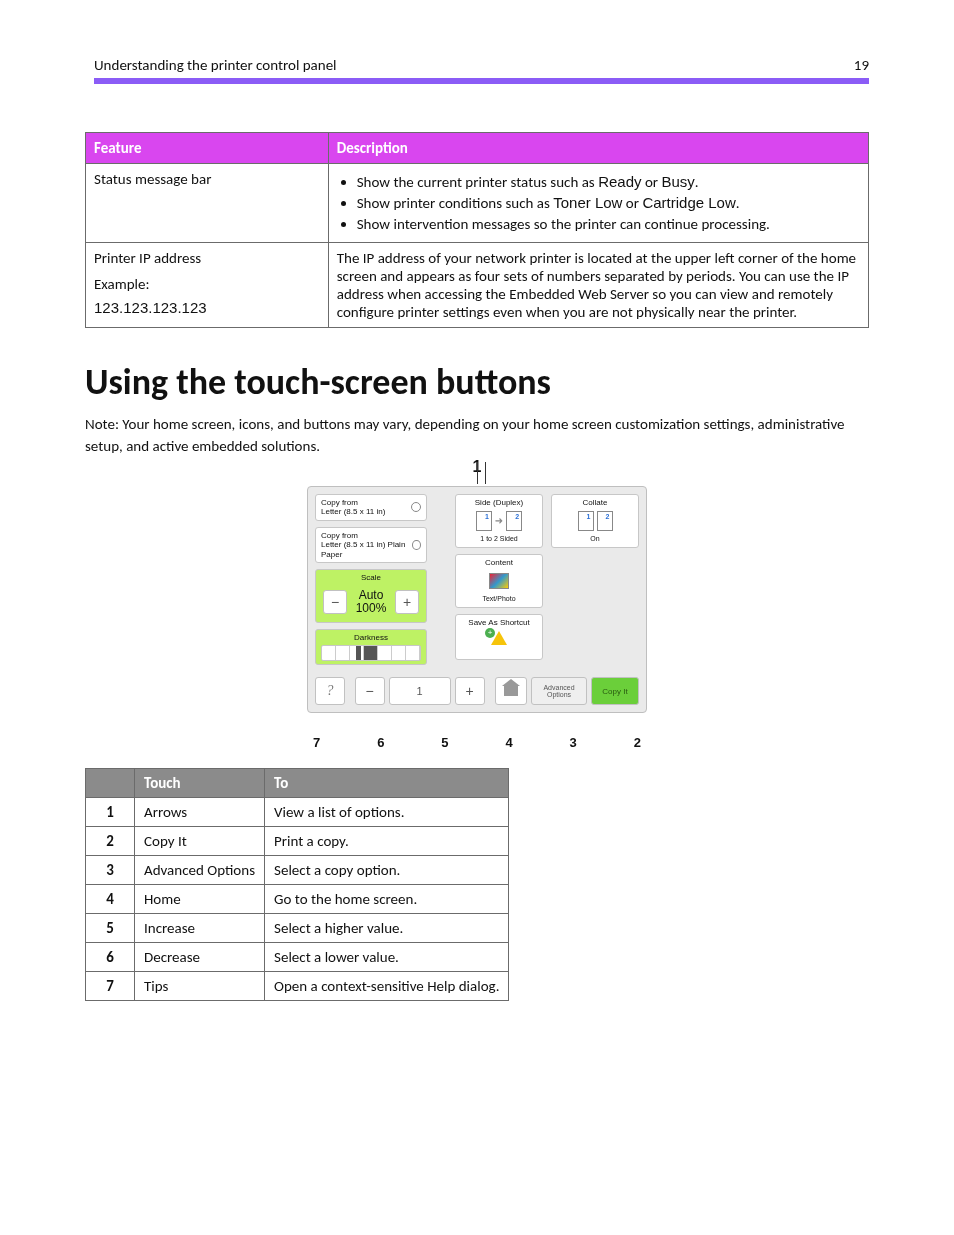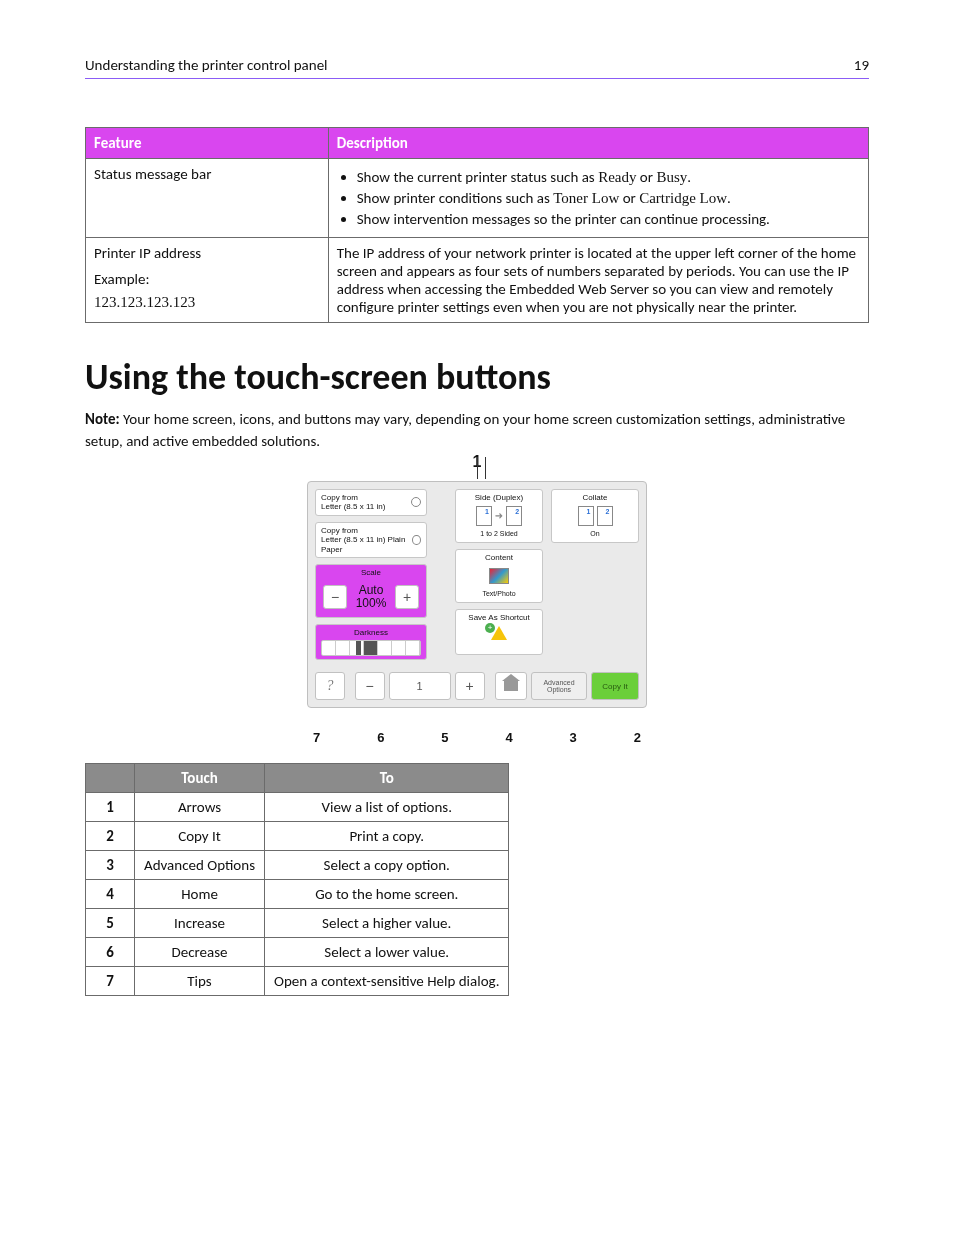--- a/index.html
+++ b/index.html
@@ -13,26 +13,27 @@
     width: 954px;
     min-height: 1235px;
     box-sizing: border-box;
     padding: 56px 85px 0 85px;
     position: relative;
   }
   .header-row {
     display: flex;
     justify-content: space-between;
     align-items: baseline;
-    border-bottom: 1px solid #8b5cf6;
+    border-bottom: 6px solid #8b5cf6;
     padding-bottom: 4px;
     margin-bottom: 48px;
     font-size: 15px;
-  }
-  .mono { font-family: Liberation Serif, serif; }
+    margin-left: 9px;
+  }
+  .mono { font-family: Liberation Sans, sans-serif; }
   table.feature {
     border-collapse: collapse;
     width: 100%;
     font-size: 15px;
     margin-bottom: 32px;
   }
   table.feature th, table.feature td {
     border: 1px solid #6b6b6b;
     padding: 6px 8px;
     vertical-align: top;
@@ -51,21 +52,21 @@
   h2.section {
     font-size: 36px;
     font-weight: 700;
     margin: 0 0 10px 0;
   }
   p.note {
     font-size: 15px;
     margin: 0 0 28px 0;
     line-height: 1.45;
   }
-  p.note b { font-weight: 700; }
+  p.note b { font-weight: 400; }
   
   .ts-wrap {
     position: relative;
     width: 340px;
     margin: 0 auto 18px auto;
   }
   .ts-callout-top {
     position: absolute;
     top: -28px; left: 50%; transform: translateX(-50%);
     font-weight: 700;
@@ -90,21 +91,21 @@
   .col.right{ width: 88px; }
   .card {
     background: #fff;
     border: 1px solid #c7c7c7;
     border-radius: 3px;
     padding: 3px 5px;
     font-size: 8px;
     line-height: 1.2;
     position: relative;
   }
-  .card.gray { background: #d946ef; }
+  .card.gray { background: #bef264; }
   .card .title { font-size: 8px; text-align: center; display:block; margin-bottom:2px; }
   .card .caption { font-size: 7px; text-align: center; display:block; margin-top:3px; }
   .card.tall { height: 46px; display:flex; flex-direction:column; justify-content:space-between; }
   .copyfrom { display:flex; align-items:center; justify-content:space-between; }
   .radio-dot { width:8px;height:8px;border:1px solid #888;border-radius:50%;display:inline-block;}
   .pages-ico {
     display:flex; align-items:center; justify-content:center; gap:3px; height:22px;
   }
   .sheet { width:14px; height:18px; border:1px solid #888; background:#fff; position:relative; font-size:7px; text-align:right; }
   .sheet span { position:absolute; top:1px; right:2px; color:#2a6fd6; font-weight:700; }
@@ -162,21 +163,21 @@
   }
   
   table.touch {
     border-collapse: collapse;
     font-size: 15px;
     margin-top: 6px;
   }
   table.touch th, table.touch td {
     border: 1px solid #6b6b6b;
     padding: 5px 9px;
-    text-align: center;
+    text-align: left;
     vertical-align: top;
   }
   table.touch th {
     background: #8b8b8b;
     color: #fff;
     font-weight: 600;
   }
   table.touch td.idx { text-align:center; font-weight:700; width:30px;}
 </style>
 </head>

